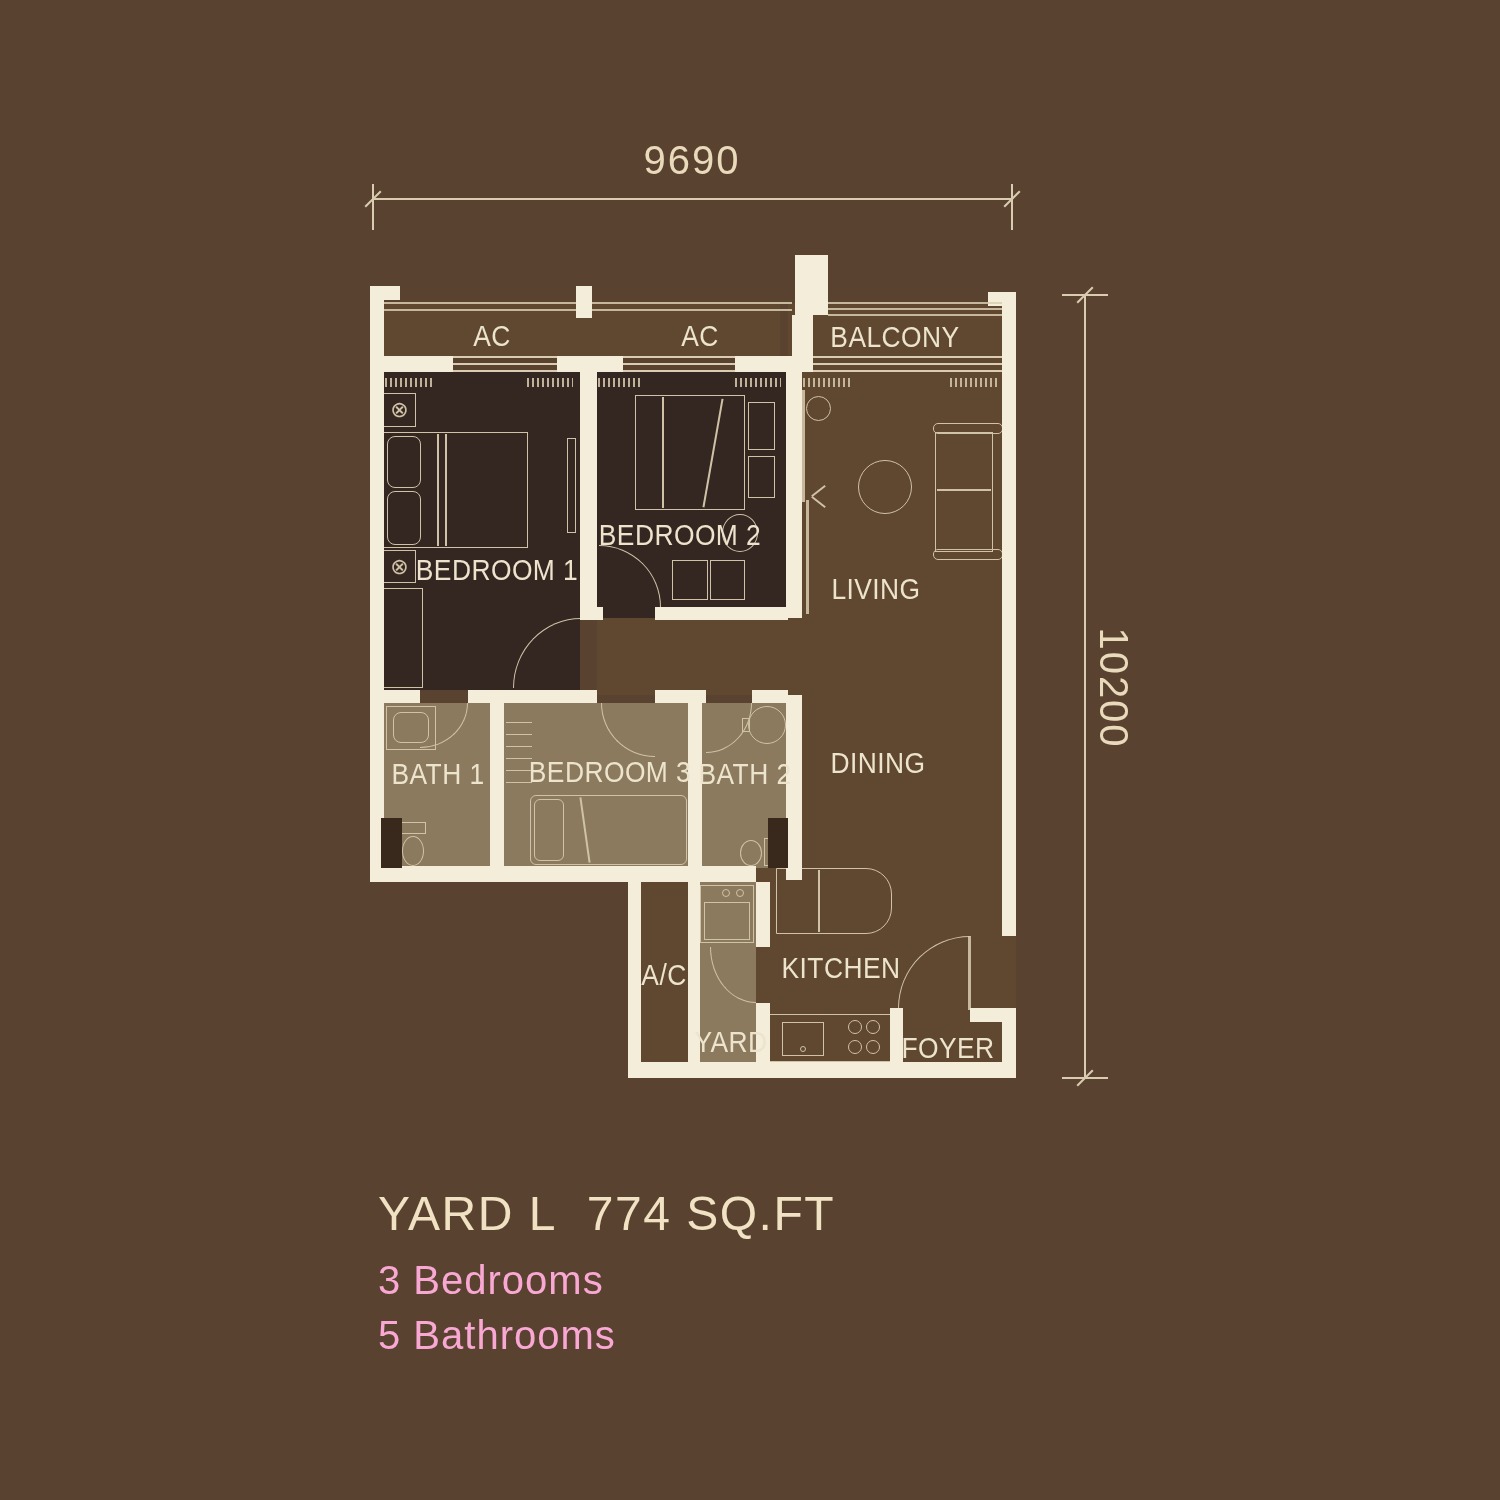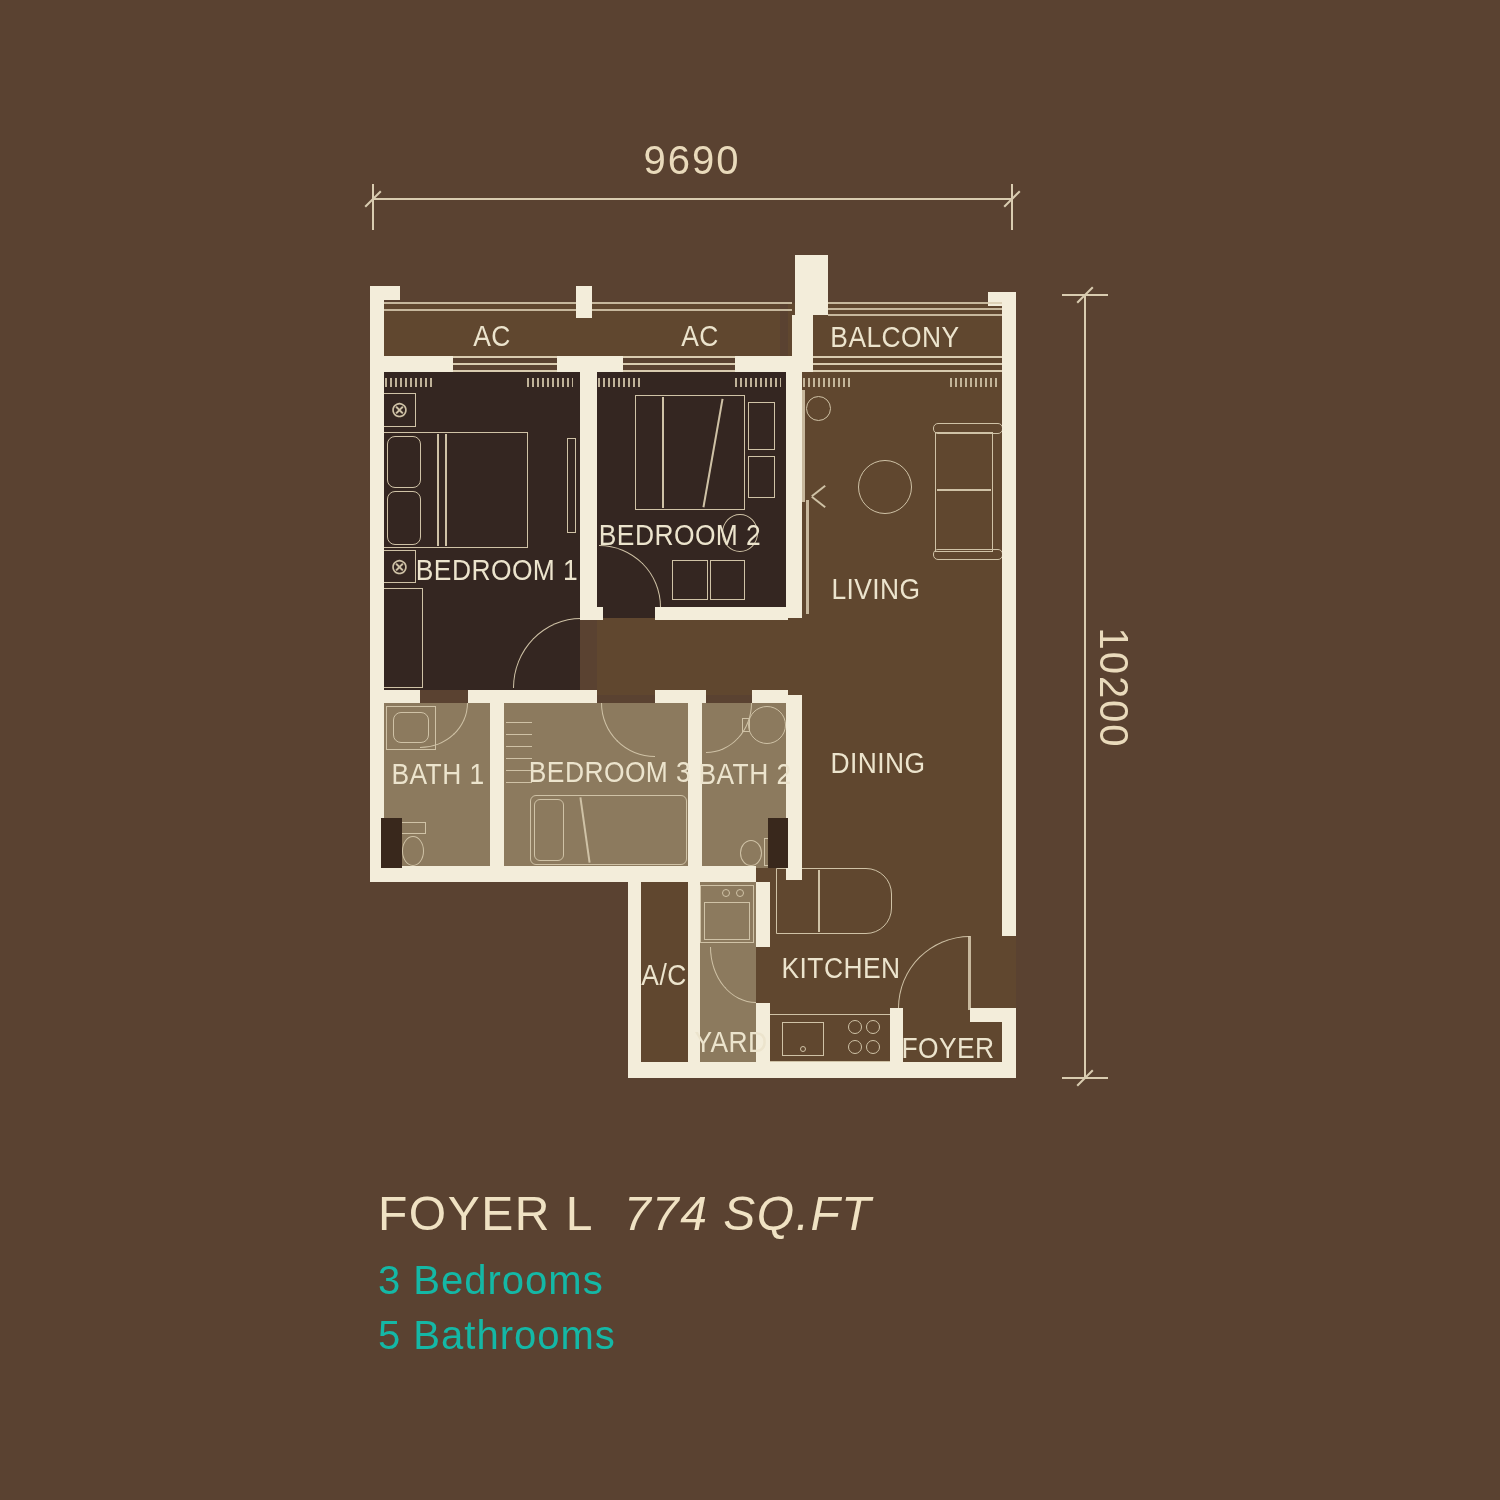--- a/index.html
+++ b/index.html
@@ -43,22 +43,22 @@
   .rlabel{position:absolute;transform:translate(-50%,-50%) scaleX(.88);
     font-size:30px;color:var(--text);white-space:nowrap;letter-spacing:.5px;}
   .dim{position:absolute;font-size:40px;color:var(--dimtext);letter-spacing:2px;white-space:nowrap;}
   .dimline{position:absolute;background:var(--thin);}
   .tick{position:absolute;width:22px;height:2px;background:var(--thin);}
   .fan{position:absolute;box-sizing:border-box;border:1.5px solid var(--line);
     display:flex;align-items:center;justify-content:center;
     color:var(--line);font-size:22px;line-height:1;}
   .title-line{position:absolute;left:378px;top:1186px;font-size:48px;
     letter-spacing:1.5px;color:#f0e2c3;}
-  .title-line .area{margin-left:30px;font-style:italic;}
-  .subline{position:absolute;left:378px;font-size:40px;letter-spacing:1px;color:#14b8a6;}
+  .title-line .area{margin-left:30px;}
+  .subline{position:absolute;left:378px;font-size:40px;letter-spacing:1px;color:#f9a8d4;}
 </style>
 </head>
 <body>
 
 <div id="canvas">
 
   <div class="floor f-floor" style="left:788px;top:303px;width:228px;height:775px;"></div>
   <div class="floor f-floor" style="left:383px;top:303px;width:397px;height:53px;"></div>
   <div class="floor f-floor" style="left:597px;top:618px;width:191px;height:77px;"></div>
   <div class="floor f-floor" style="left:640px;top:868px;width:376px;height:210px;"></div>
@@ -220,18 +220,18 @@
   <div class="tick" style="left:1001px;top:198px;transform:rotate(-45deg);"></div>
 
   <div class="dim" style="left:1113px;top:688px;transform:translate(-50%,-50%) rotate(90deg);">10200</div>
   <div class="dimline" style="left:1084px;top:295px;width:2px;height:783px;"></div>
   <div class="dimline" style="left:1062px;top:294px;width:46px;height:2px;"></div>
   <div class="dimline" style="left:1062px;top:1077px;width:46px;height:2px;"></div>
   <div class="tick" style="left:1074px;top:294px;transform:rotate(-45deg);"></div>
   <div class="tick" style="left:1074px;top:1077px;transform:rotate(-45deg);"></div>
 
   <div class="title-line">
-    <span>FOYER L</span><span class="area">774 SQ.FT</span>
+    <span>YARD L</span><span class="area">774 SQ.FT</span>
   </div>
   <div class="subline" style="top:1258px;">3 Bedrooms</div>
   <div class="subline" style="top:1313px;">5 Bathrooms</div>
 
 </div>
 
 </body></html>

